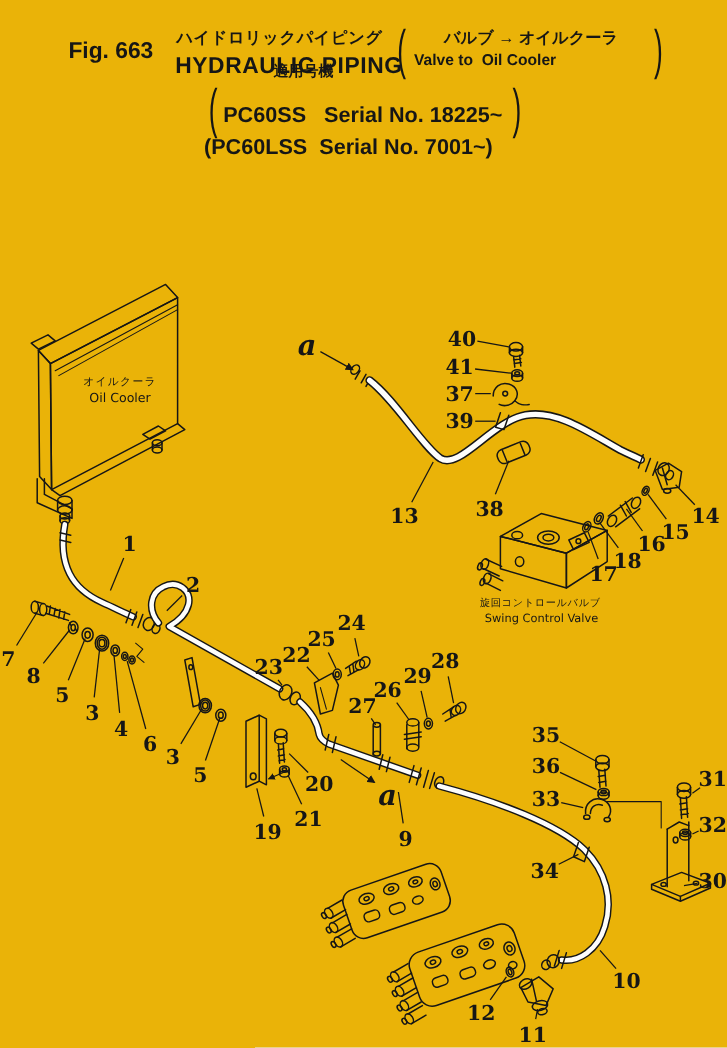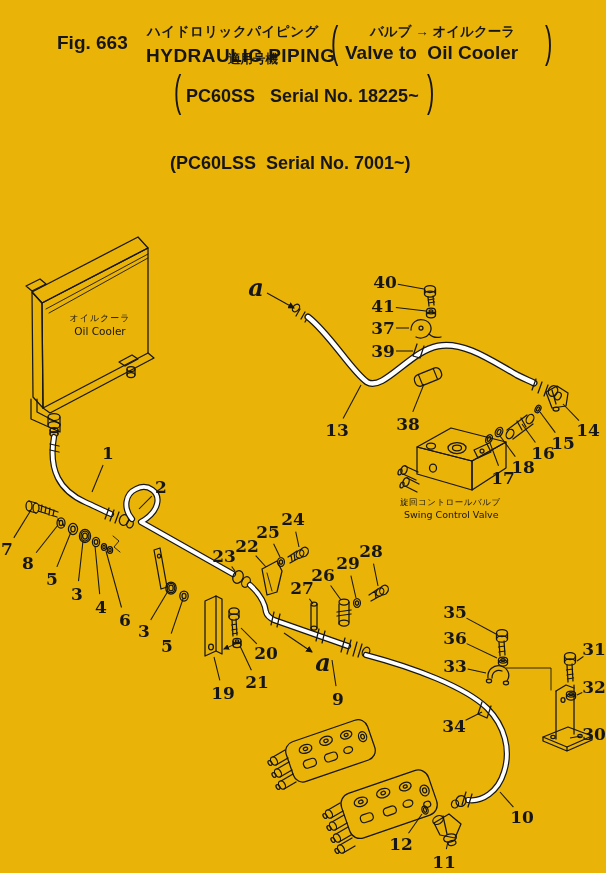--- a/index.html
+++ b/index.html
@@ -3,29 +3,29 @@
 <meta charset="utf-8">
 <style>
   html,body{margin:0;padding:0;background:#e8e8e8;}
   #page{position:relative;width:606px;height:873px;background:#eab308;overflow:hidden;
         font-family:"Liberation Sans",sans-serif;color:#161616;text-decoration:underline;}
   .abs{position:absolute;white-space:pre;font-weight:700;color:#161616;}
   .t-jp{left:147px;top:23px;font-size:13.5px;letter-spacing:.5px;}
   .t-fig{left:57px;top:32px;font-size:19px;text-align:right;}
   .t-en{left:146px;top:28px;font-size:19px;letter-spacing:.5px;margin-top:17px;}
   .p-jp{left:370px;top:23px;font-size:13.5px;}
-  .p-en{left:345px;top:42px;font-size:19px;}
+  .p-en{left:345px;top:42px;font-size:13px;}
   .bigparen{position:absolute;font-weight:400;font-size:22px;transform:scaleY(2.05);transform-origin:50% 15%;}
   .bp1o{left:331px;top:20px;}
   .bp1c{left:545px;top:20px;}
   .bp2o{left:174px;top:69px;}
   .bp2c{left:427px;top:69px;}
   .tekiyo{left:228px;top:51px;font-size:12.5px;}
   .serial1{left:186px;top:86px;font-size:18px;}
-  .serial2{left:170px;top:112px;font-size:18px;margin-top:41px;}
+  .serial2{left:170px;top:112px;font-size:18px;}
   #diagram{position:absolute;left:0;top:0;}
   #art{stroke:#161616;fill:none;stroke-width:1.25;stroke-linecap:round;stroke-linejoin:round;}
   #art text{fill:#161616;stroke:none;font-family:"DejaVu Sans",sans-serif;}
   .t9{font-size:9px;letter-spacing:1px;}
   .t10{font-size:10.5px;}
   .t85{font-size:8.5px;letter-spacing:.5px;}
   .t95{font-size:9.5px;}
   .to{stroke-width:6.2;}  .ti{stroke:#fdfdfc;stroke-width:3.8;}
   .to13{stroke-width:7;}  .ti13{stroke:#fdfdfc;stroke-width:4.4;}
   .thin{stroke-width:.9;}

